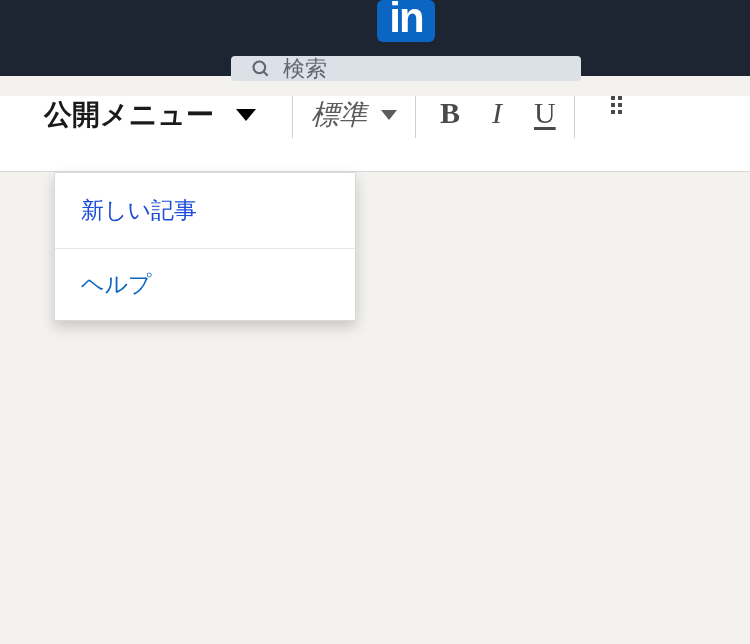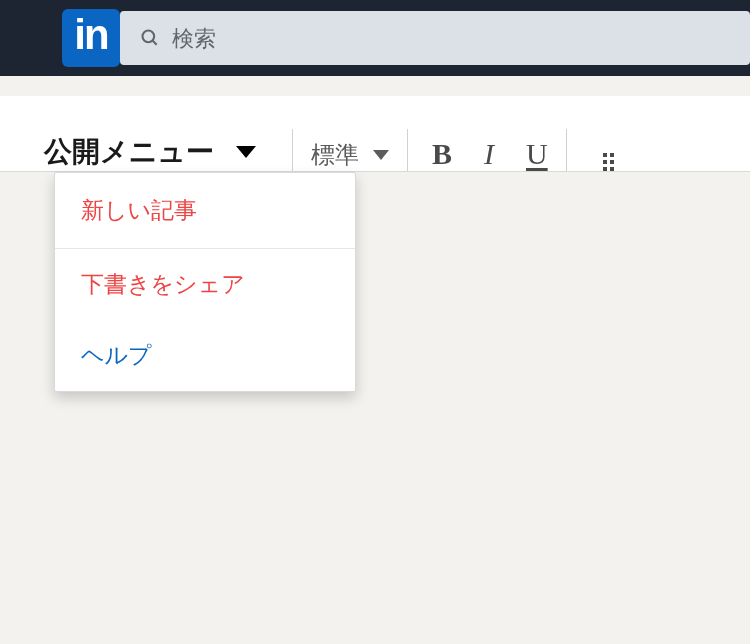--- a/index.html
+++ b/index.html
@@ -13,20 +13,22 @@
       width: 750px;
       height: 644px;
       overflow: hidden;
     }
     .top-nav {
       background: #1d2432;
       height: 76px;
       display: flex;
       align-items: center;
       padding: 0 0 0 62px;
+      gap: 14px;
+      flex-direction: column;
     }
     .logo {
       width: 58px;
       height: 58px;
       background: #0a66c2;
       border-radius: 6px;
       display: flex;
       align-items: center;
       justify-content: center;
       color: white;
@@ -63,21 +65,21 @@
       width: 100%;
       font-family: inherit;
     }
     .search-input::placeholder {
       color: #5e6670;
     }
     .toolbar {
       background: white;
       height: 76px;
       display: flex;
-      align-items: flex-end;
+      align-items: flex-start;
       padding: 0 0 0 44px;
       border-bottom: 1px solid #d9d9d9;
       margin-top: 20px;
     }
     .publish-menu {
       display: flex;
       align-items: center;
       gap: 22px;
       font-weight: 700;
       font-size: 28px;
@@ -102,23 +104,24 @@
     .divider {
       width: 1px;
       height: 42px;
       background: #d0d0d0;
       margin: 0 18px;
     }
     .style-menu {
       display: flex;
       align-items: center;
       gap: 14px;
-      font-size: 24px;
+      font-size: 28px;
       color: #5c5c5c;
       cursor: pointer;
+      font-style: italic;
     }
     .format-buttons {
       display: flex;
       align-items: center;
       gap: 32px;
       margin-left: 6px;
     }
     .format-btn {
       font-size: 30px;
       color: #4a4a4a;
@@ -144,21 +147,21 @@
       width: 302px;
       background: white;
       border: 1px solid #d9d9d9;
       border-radius: 2px;
       box-shadow: 0 6px 14px rgba(0,0,0,0.18);
       z-index: 10;
     }
     .dropdown-item {
       padding: 20px 26px;
       font-size: 23px;
-      color: #ef4444;
+      color: #1d4ed8;
       cursor: pointer;
     }
     .dropdown-item.first {
       border-bottom: 1px solid #e6e6e6;
       padding: 22px 26px;
     }
     .dropdown-item.help {
       color: #0a66c2;
     }
     .more-dots {
@@ -224,19 +227,16 @@
         <div class="dot"></div>
         <div class="dot"></div>
       </div>
   </div>
 </div>
 
 <div class="dropdown">
   <div class="dropdown-item first">
     <span>新しい記事</span>
   </div>
-  <div class="dropdown-item">
-    <span>下書きをシェア</span>
-  </div>
   <div class="dropdown-item help">
     <span>ヘルプ</span>
   </div>
 </div>
 
 </body></html>

